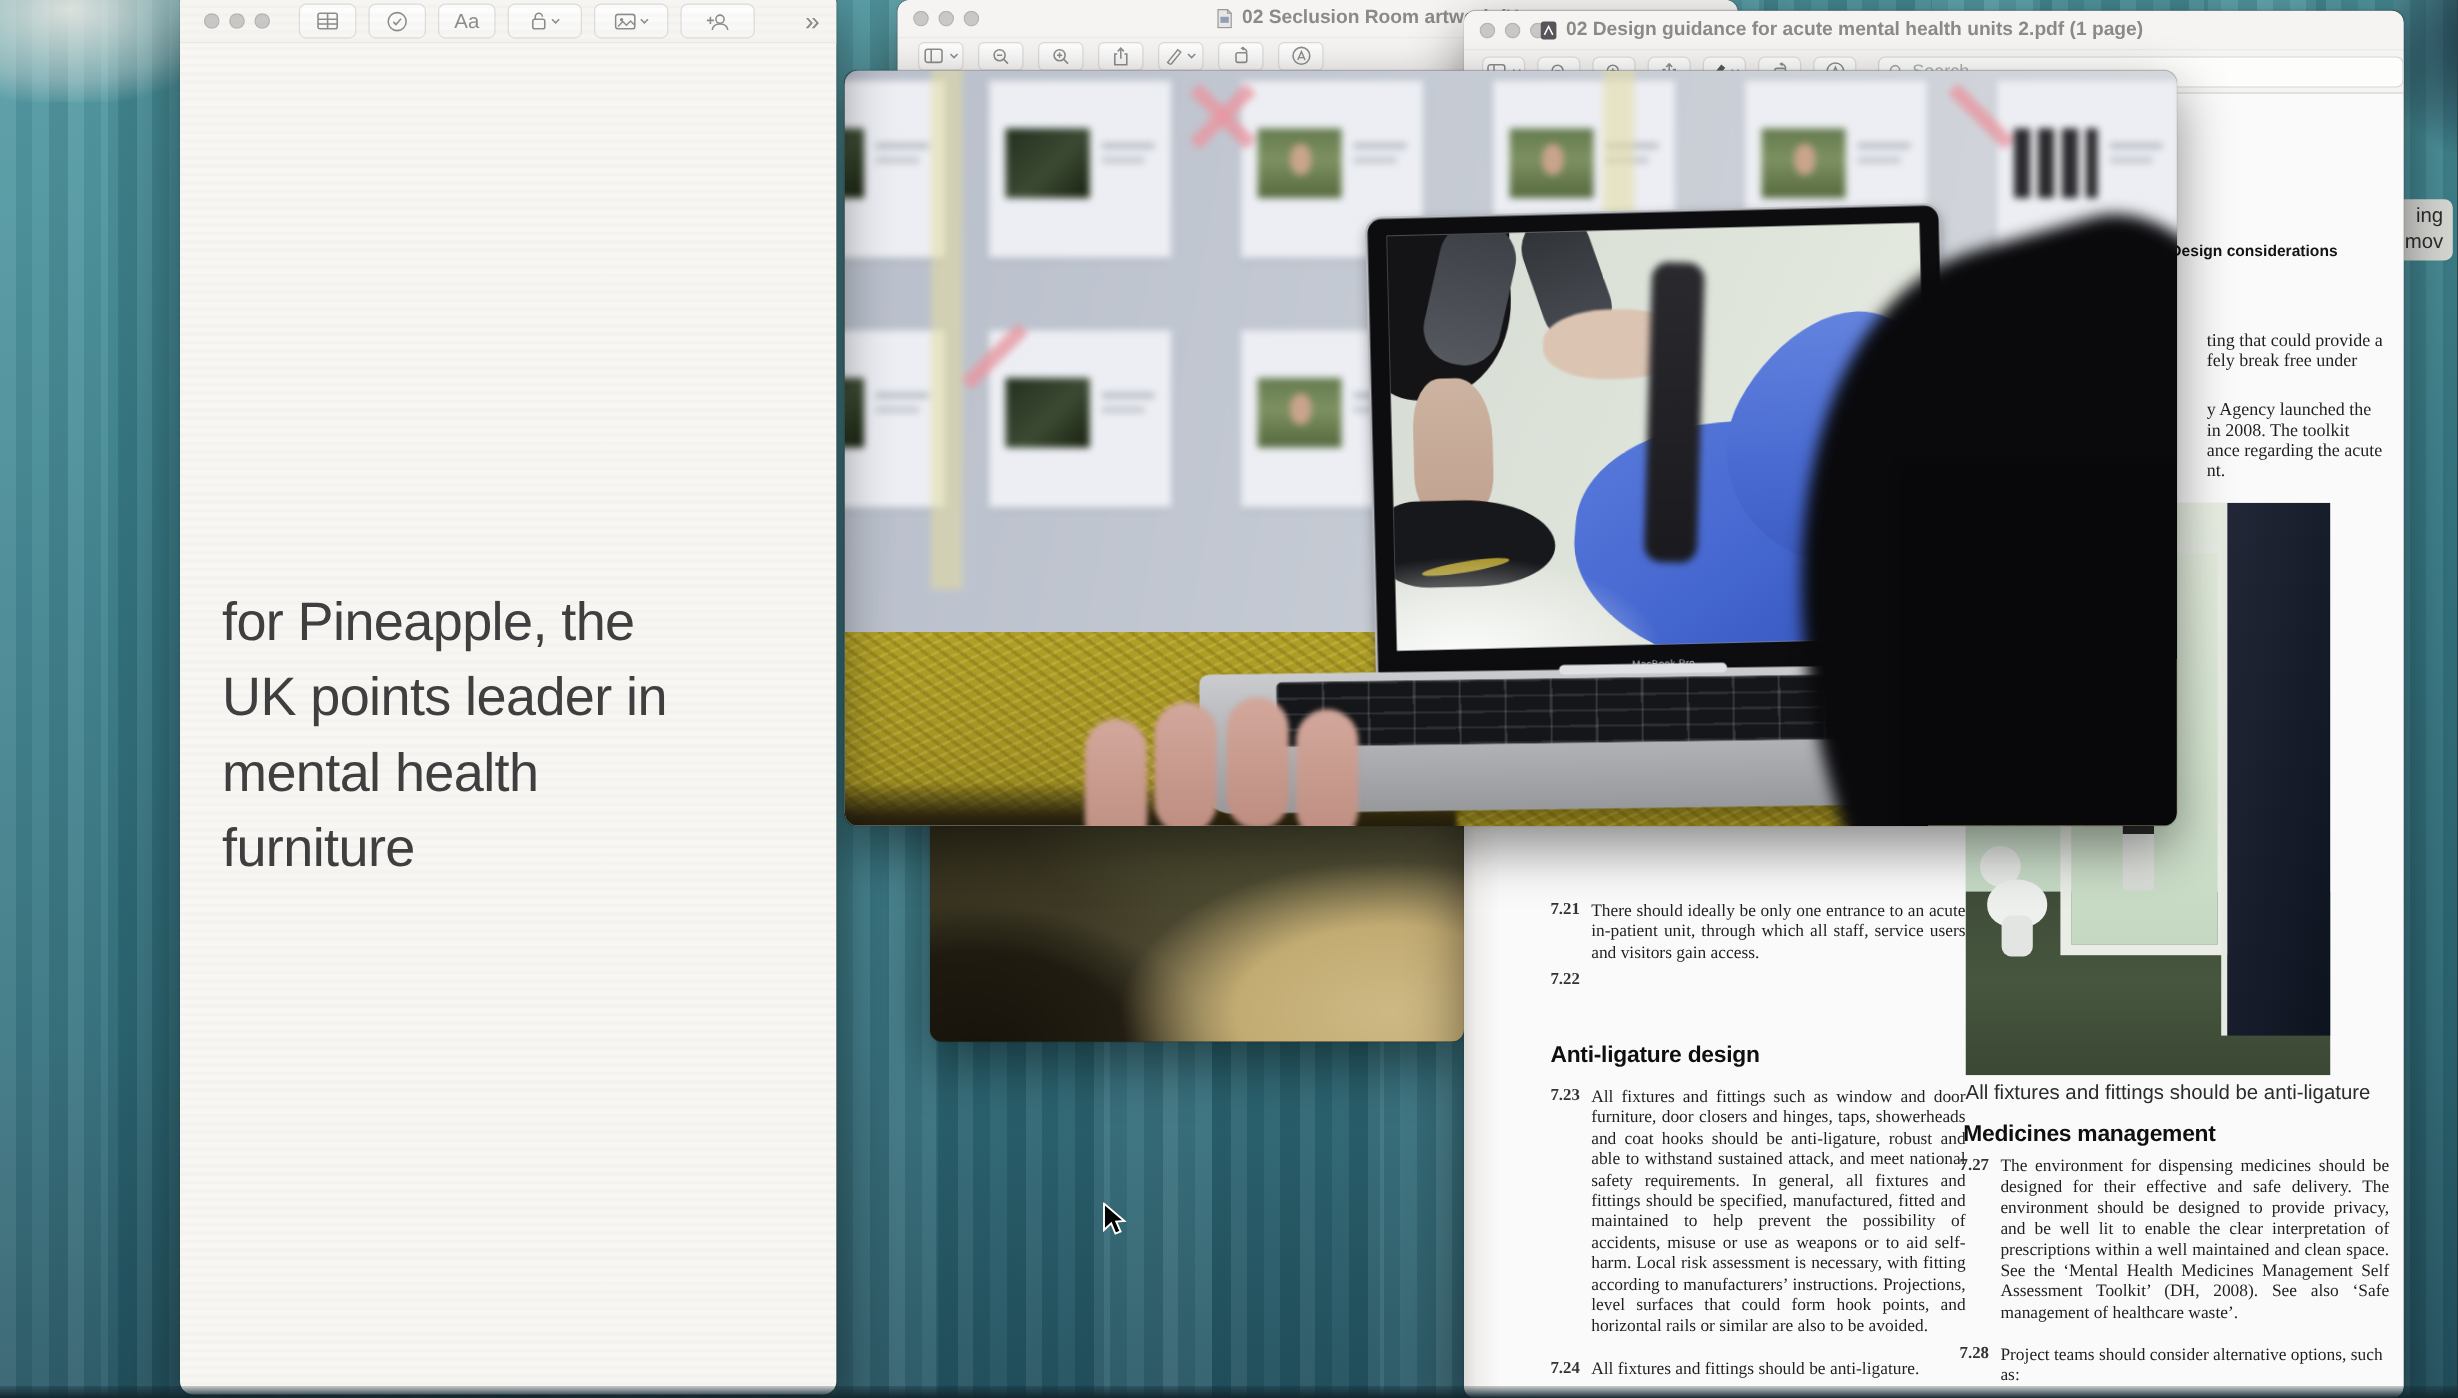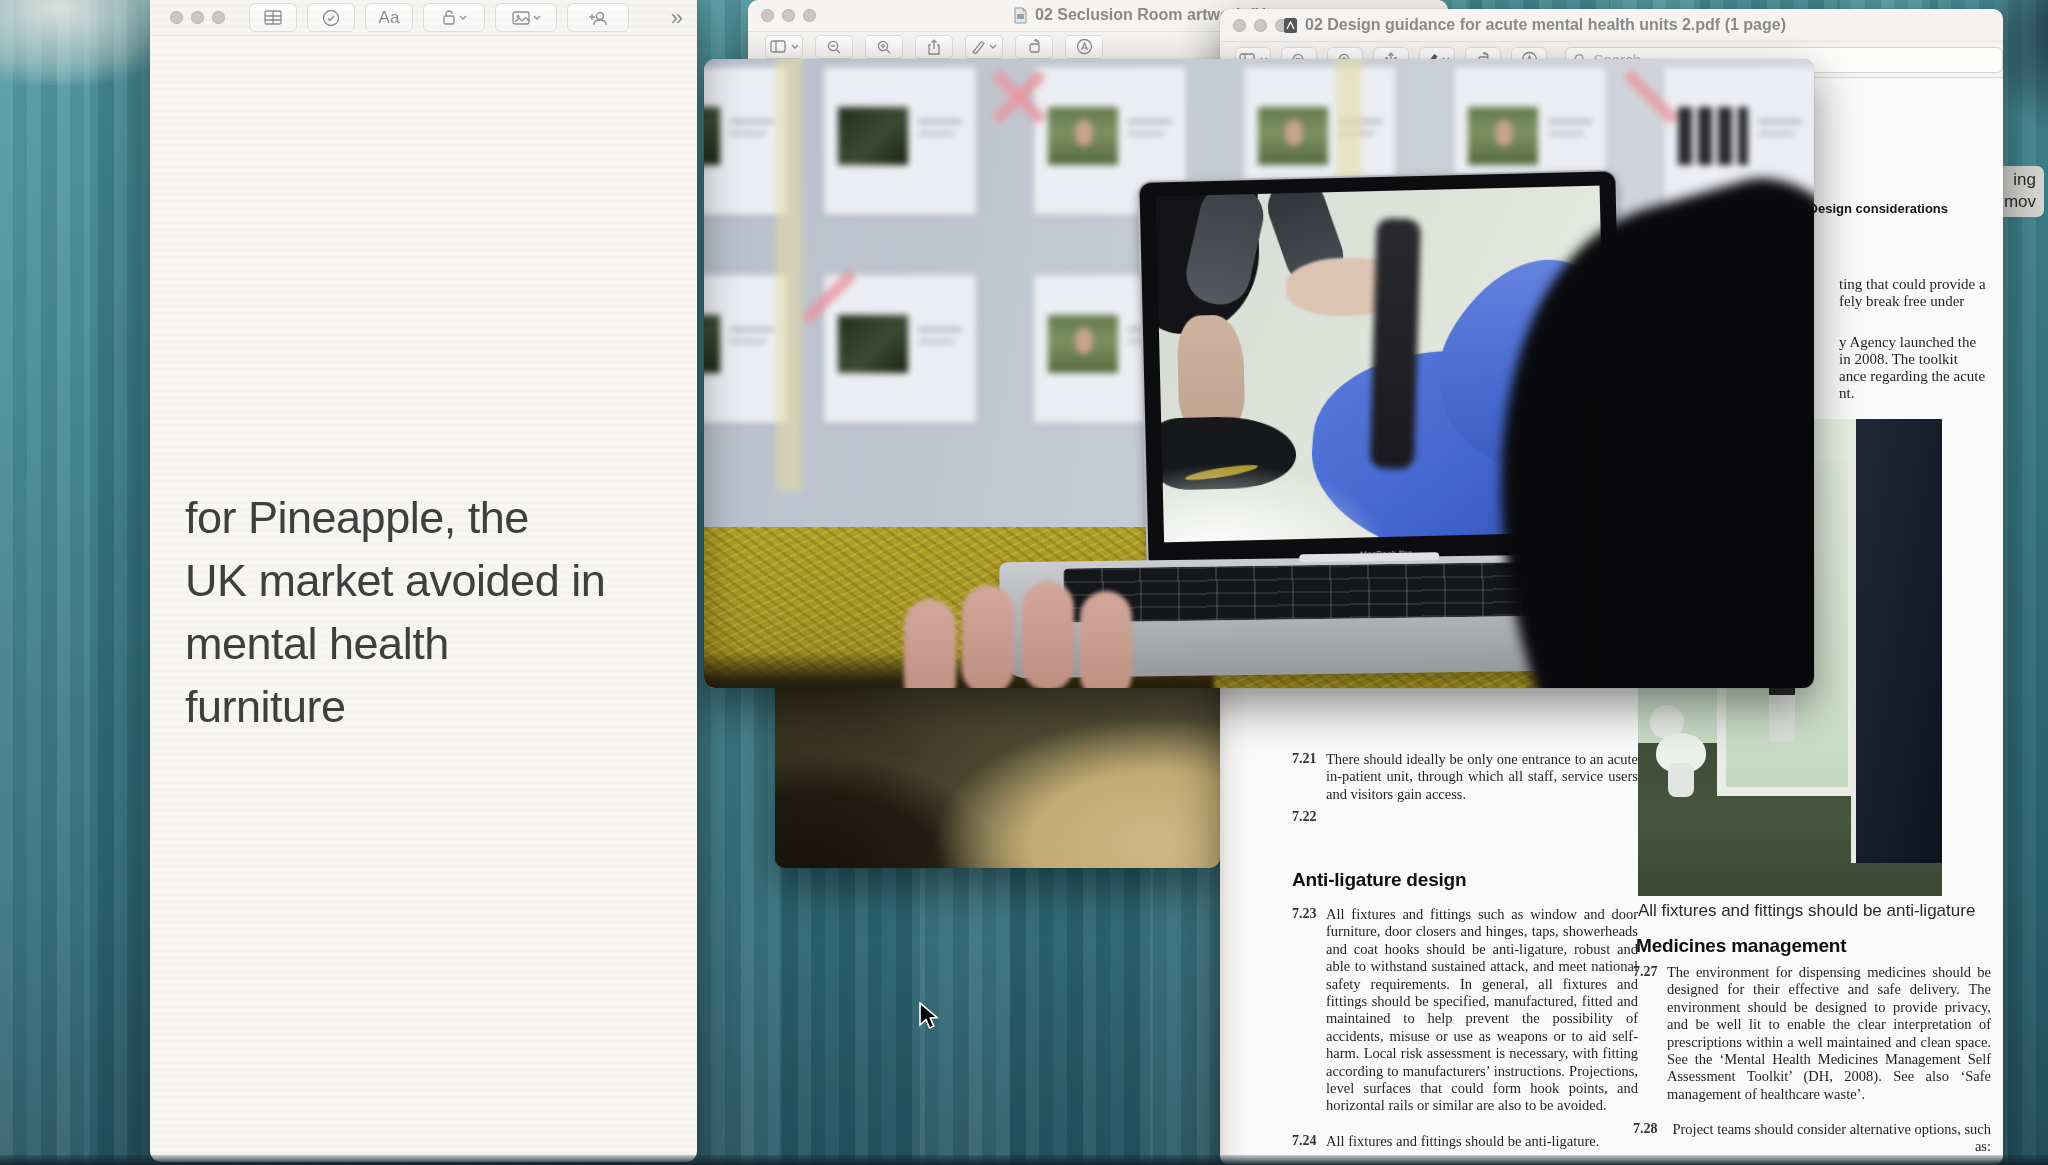--- a/index.html
+++ b/index.html
@@ -367,21 +367,21 @@
         </div>
       </div>
       <div class="caption" style="left:418px;top:822px">All fixtures and fittings should be anti-ligature</div>
 
       <div class="pdf-h1" style="left:416px;top:856px">Medicines management</div>
 
       <div class="pnum" style="left:413px;top:885px">7.27</div>
       <div class="para serif" style="left:447px;top:885px;width:324px">The environment for dispensing medicines should be designed for their effective and safe delivery. The environment should be designed to provide privacy, and be well lit to enable the clear interpretation of prescriptions within a well maintained and clean space. See the ‘Mental Health Medicines Management Self Assessment Toolkit’ (DH, 2008). See also ‘Safe management of healthcare waste’.</div>
 
       <div class="pnum" style="left:413px;top:1042px">7.28</div>
-      <div class="para serif" style="left:447px;top:1042px;width:324px;text-align:right">Project teams should consider alternative options, such as:</div>
+      <div class="para serif" style="left:447px;top:1042px;width:324px;text-align:left">Project teams should consider alternative options, such as:</div>
 
     </div>
   </div>
 
   <div class="win promo" style="z-index:5">
     <div class="wallscene">
       <div class="wallbg"></div>
 
       <div class="sheet" style="left:-60px;top:16px">
           <div class="ph ph-dark"></div>
@@ -537,21 +537,21 @@
               <line x1="4" y1="4" x2="4" y2="10" stroke="currentColor" stroke-width="1.3"></line>
               <line x1="1" y1="7" x2="7" y2="7" stroke="currentColor" stroke-width="1.3"></line>
             </svg>
         </span>
       </div>
       <span class="more">»</span>
     </div>
     <div class="paper-texture"></div>
     <div class="note-body">
       <div>for Pineapple, the</div>
-      <div>UK market avoided in</div>
+      <div>UK points leader in</div>
       <div>mental health</div>
       <div>furniture</div>
     </div>
   </div>
 
   <div class="wp-bottom-strip" style="z-index:7"></div>
 
   <div class="cursor">
     <svg width="22" height="30" viewBox="0 0 22 30">
       <path d="M2 1 L2 23 L8 17.5 L11.5 26 L15.8 24.2 L12.2 16 L19 15.5 Z" fill="#000" stroke="#fff" stroke-width="1.6"></path>

